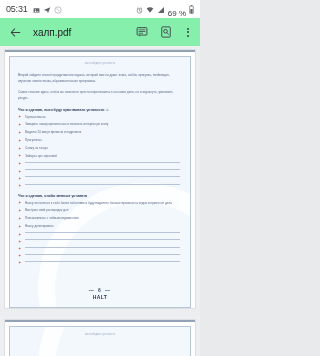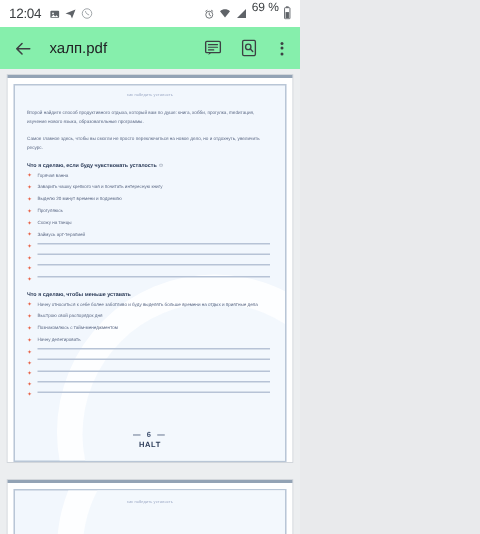--- a/index.html
+++ b/index.html
@@ -32,21 +32,21 @@
   }
   .sb-left-icons {
     display: flex;
     align-items: center;
     gap: 3px;
     margin-left: 5px;
   }
   .sb-spacer { flex: 1; }
   .sb-right {
     display: flex;
-    align-items: flex-start;
+    align-items: flex-end;
     gap: 3px;
   }
   .sb-batt-text {
     font-size: 8px;
     color: #3c4043;
   }
   .ic { display: block; }
 
   
   .appbar {
@@ -198,21 +198,21 @@
 
   .page2 .page-inner { height: 60px; padding: 6px 8px 0 8px; }
   .gap { height: 4px; }
 </style>
 </head>
 <body>
 
 <div id="app">
 
   <div class="statusbar">
-    <span class="sb-clock">12:04</span>
+    <span class="sb-clock">05:31</span>
     <span class="sb-left-icons">
       <span class="ic">
         <svg width="7" height="7" viewBox="0 0 24 24">
             <rect x="2" y="4" width="20" height="16" rx="2" fill="#5f6368"></rect>
             <circle cx="8" cy="10" r="2" fill="#fff"></circle>
             <path d="M4 18l5-5 4 4 3-3 4 4z" fill="#fff"></path>
           </svg>
       </span>
       <span class="ic">
         <svg width="8" height="8" viewBox="0 0 24 24">

